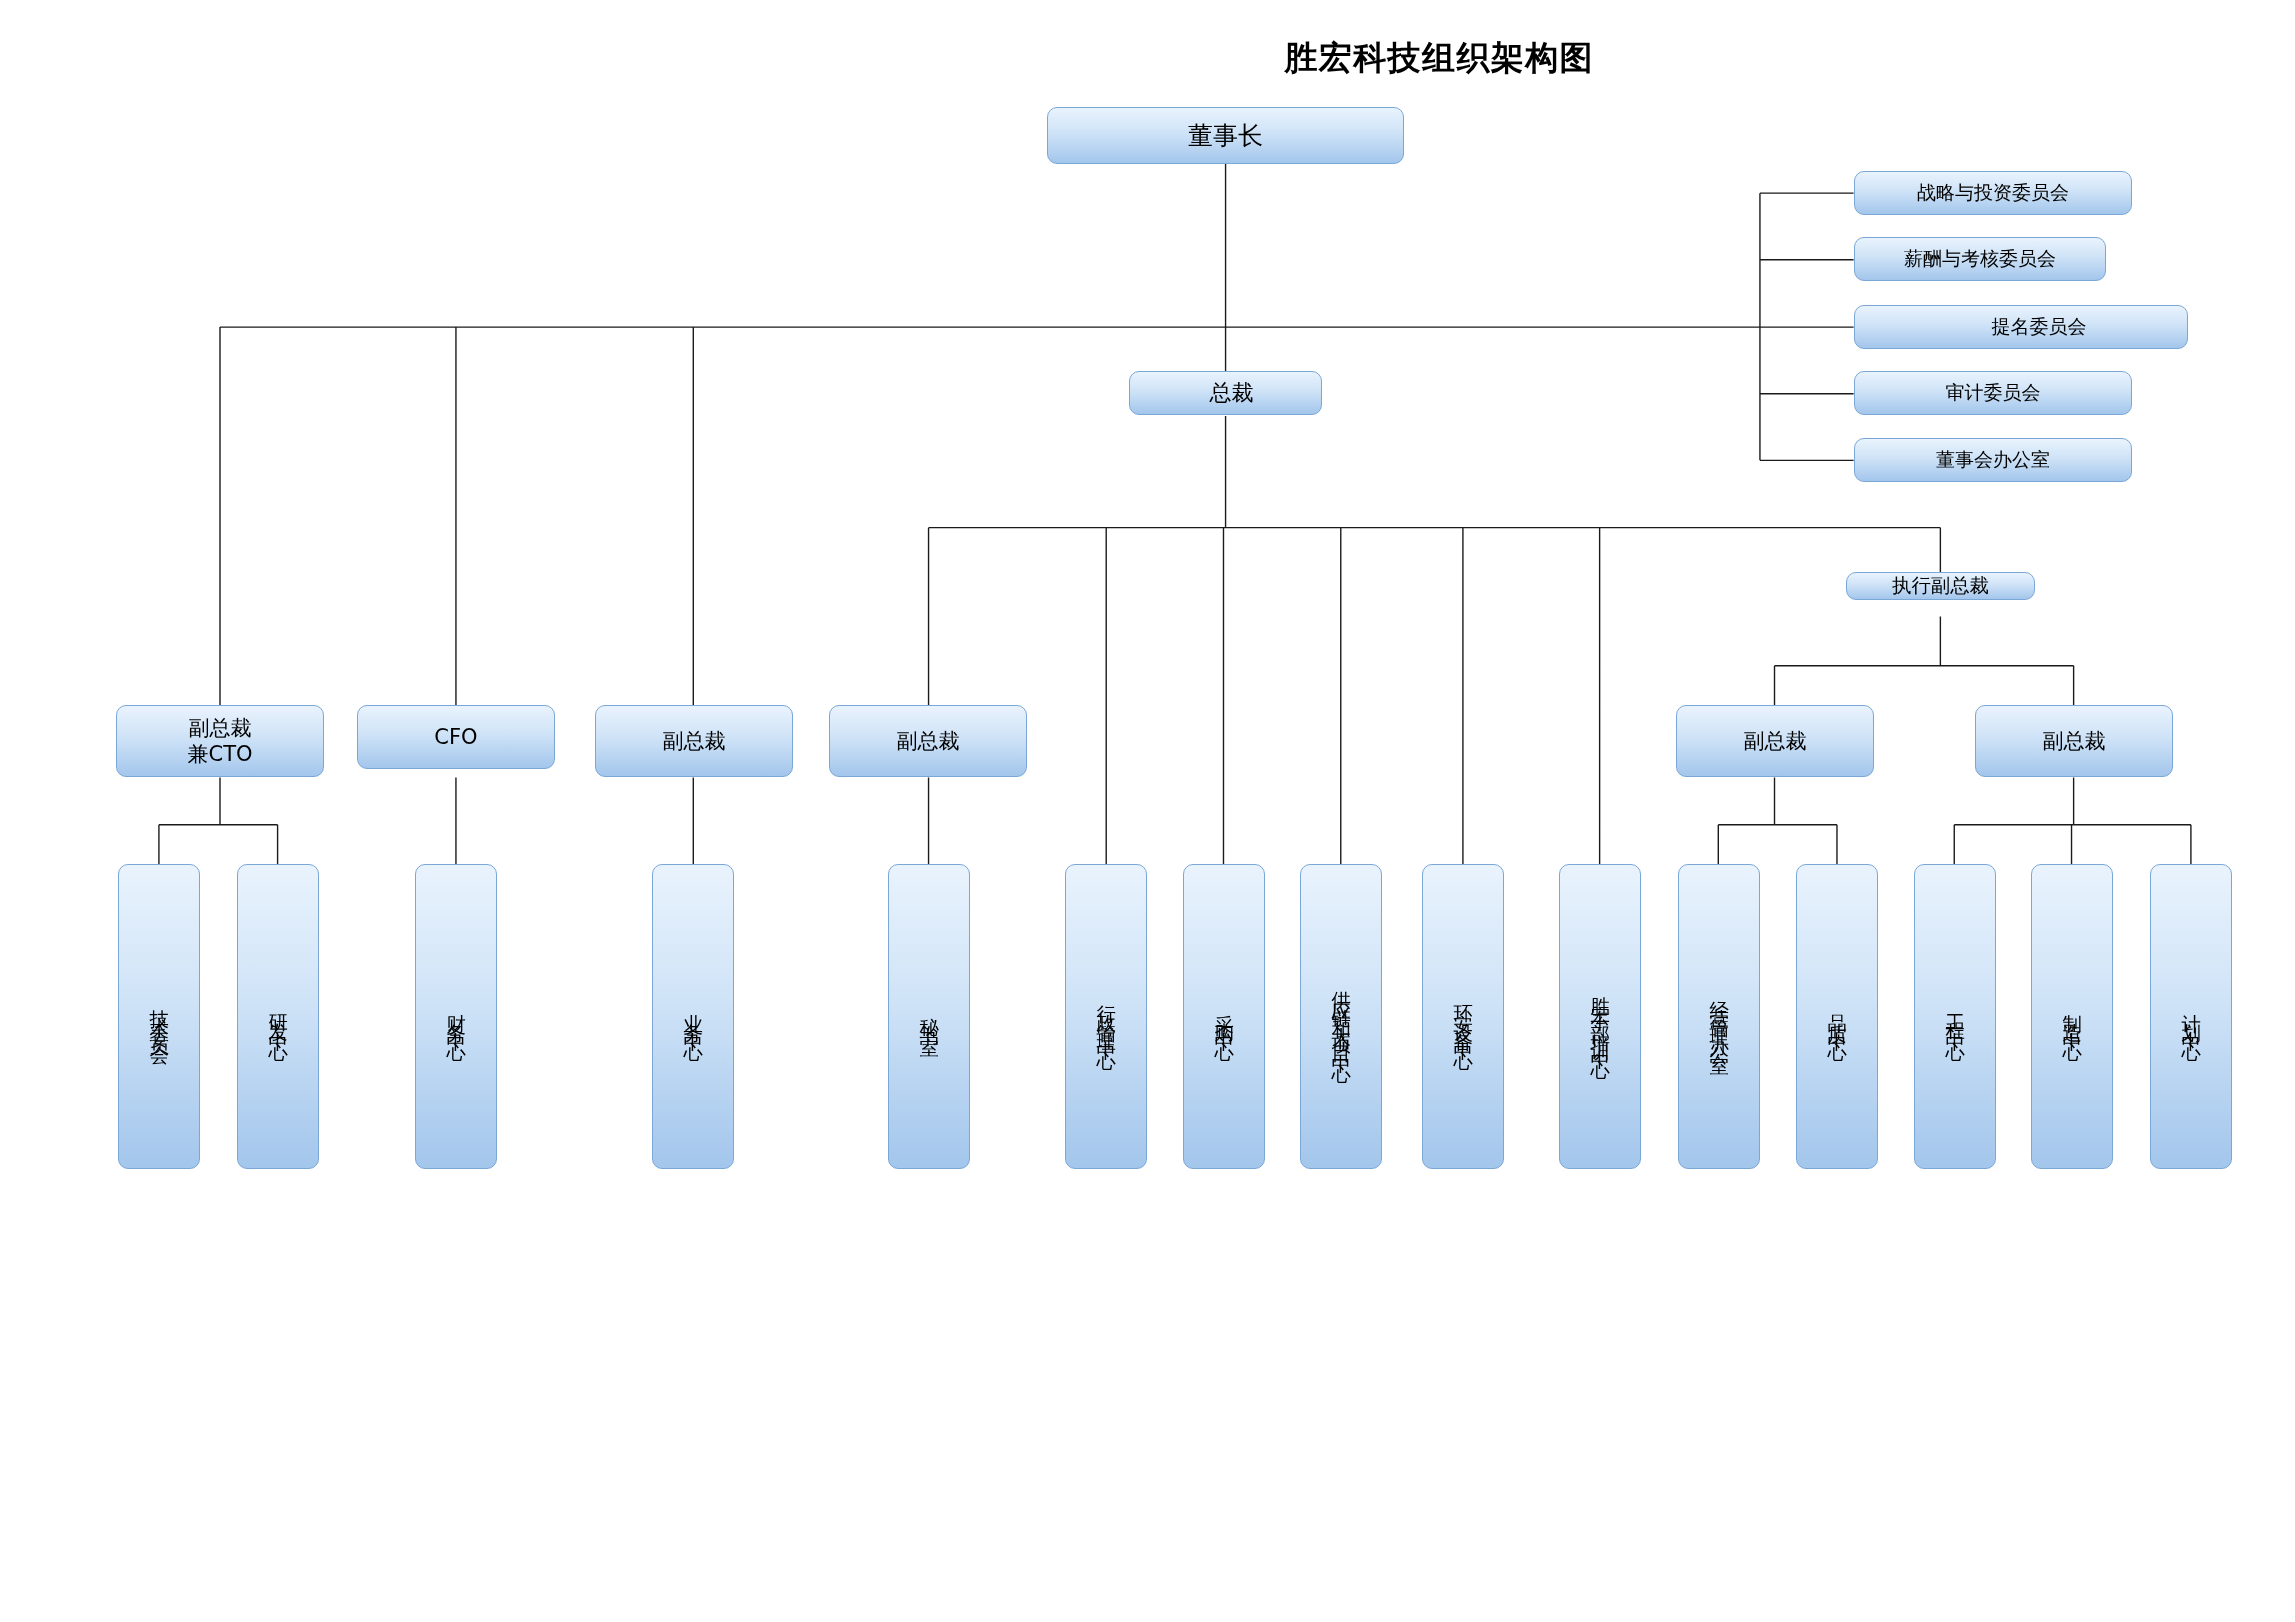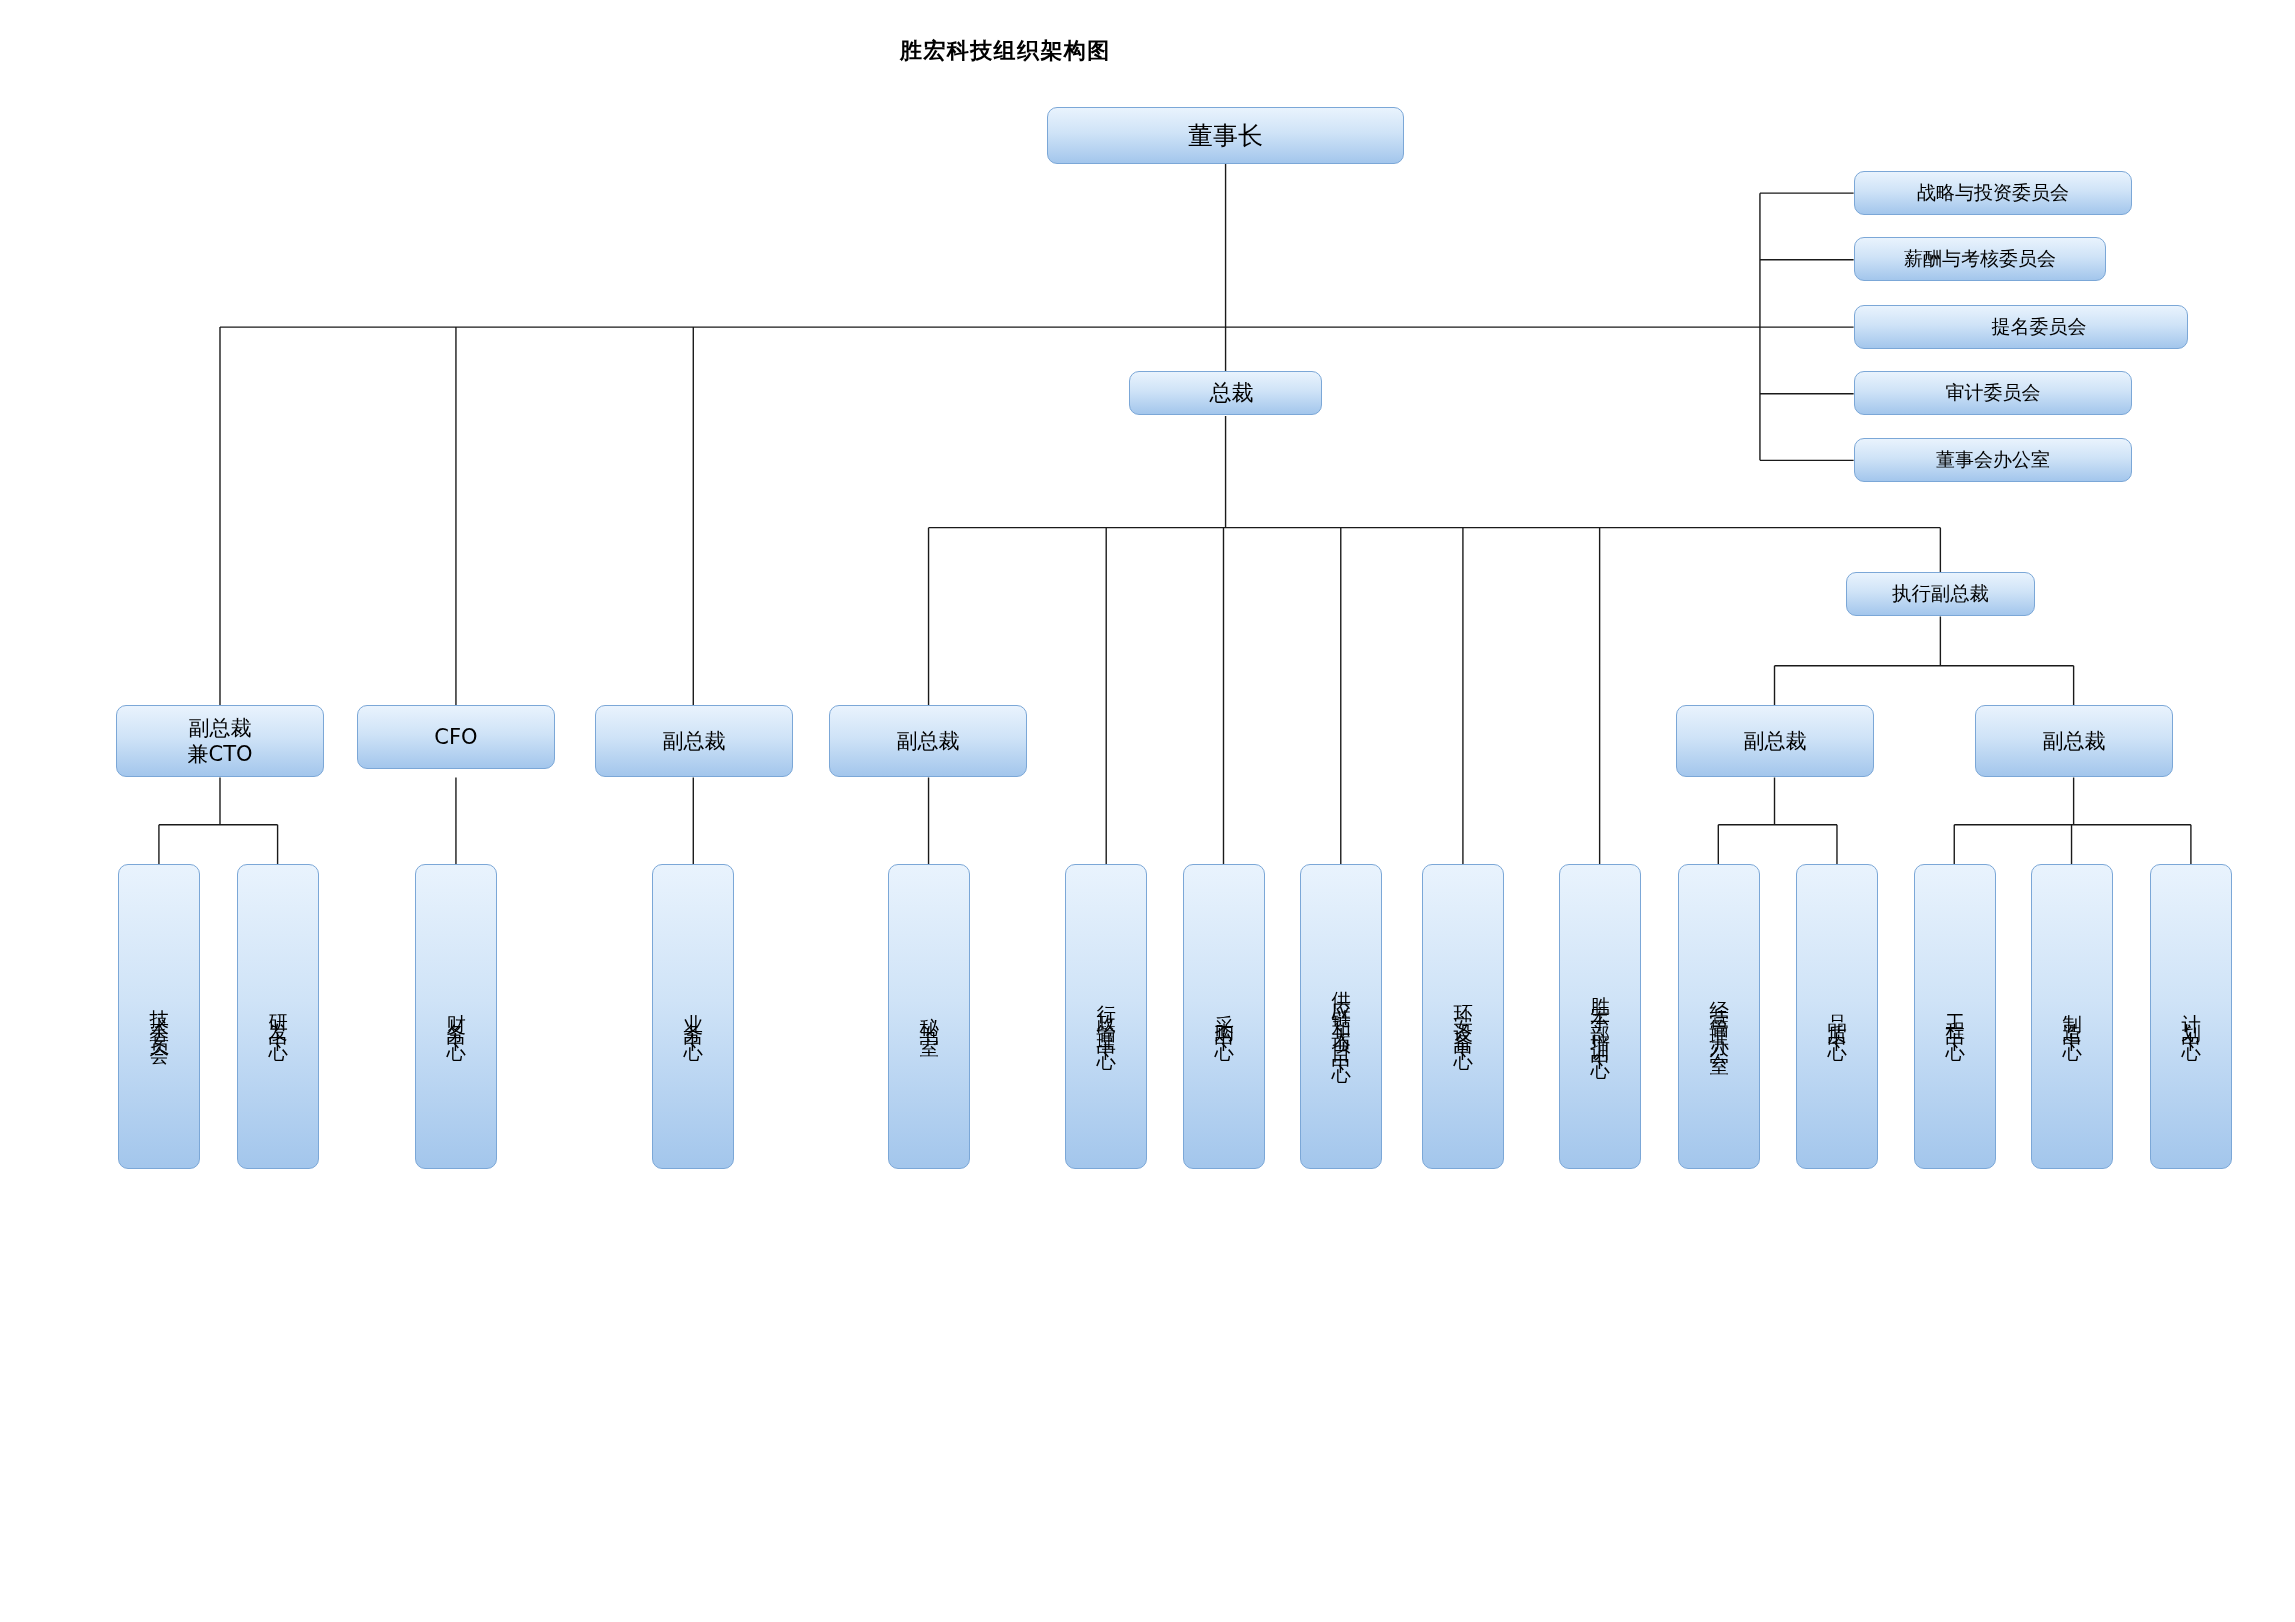--- a/index.html
+++ b/index.html
@@ -8,22 +8,22 @@
     width: 2295px;
     height: 1623px;
     background: #ffffff;
     font-family: "DejaVu Sans", sans-serif;
     color: #000000;
     overflow: hidden;
   }
   .title {
     position: absolute;
     left: 900px; top: 36px; width: 694px;
-    text-align: left;
-    font-size: 22px;
+    text-align: right;
+    font-size: 33px;
     font-weight: bold;
     letter-spacing: 1.4px;
     font-family: Liberation Serif, serif;
   }
   .box {
     position: absolute;
     box-sizing: border-box;
     border: 1.4px solid #7ba7d7;
     border-radius: 10px;
     background: linear-gradient(180deg, #e9f3fd 0%, #cfe3f7 45%, #a3c6ec 100%);
@@ -117,21 +117,21 @@
   <div class="box committee" style="left:1854px; top:237px; width:252px; height:44px;">薪酬与考核委员会</div>
   <div class="box committee" style="left:1854px; top:305px; width:334px; height:44px;padding-left:36px;">提名委员会</div>
   <div class="box committee" style="left:1854px; top:371px; width:278px; height:44px;">审计委员会</div>
   <div class="box committee" style="left:1854px; top:438px; width:278px; height:44px;">董事会办公室</div>
 
   <div class="box multiline" style="left:116px; top:705px; width:208px; height:72px;">副总裁
 兼CTO</div>
   <div class="box" style="left:357px; top:705px; width:198px; height:64px;">CFO</div>
   <div class="box" style="left:595px; top:705px; width:198px; height:72px;">副总裁</div>
   <div class="box" style="left:829px; top:705px; width:198px; height:72px;">副总裁</div>
-  <div class="box small" style="left:1846px; top:572px; width:189px; height:44px;">执行副总裁</div>
+  <div class="box small" style="left:1846px; top:572px; width:189px; height:28px;">执行副总裁</div>
   <div class="box" style="left:1676px; top:705px; width:198px; height:72px;">副总裁</div>
   <div class="box" style="left:1975px; top:705px; width:198px; height:72px;">副总裁</div>
 
   <div class="box tall" style="left:118px; top:864px; width:82px; height:305px;">技术委员会</div>
   <div class="box tall" style="left:237px; top:864px; width:82px; height:305px;">研发中心</div>
   <div class="box tall" style="left:415px; top:864px; width:82px; height:305px;">财务中心</div>
   <div class="box tall" style="left:652px; top:864px; width:82px; height:305px;">业务中心</div>
   <div class="box tall" style="left:888px; top:864px; width:82px; height:305px;">秘书室</div>
   <div class="box tall" style="left:1065px; top:864px; width:82px; height:305px;">行政管理中心</div>
   <div class="box tall" style="left:1183px; top:864px; width:82px; height:305px;">采购中心</div>

